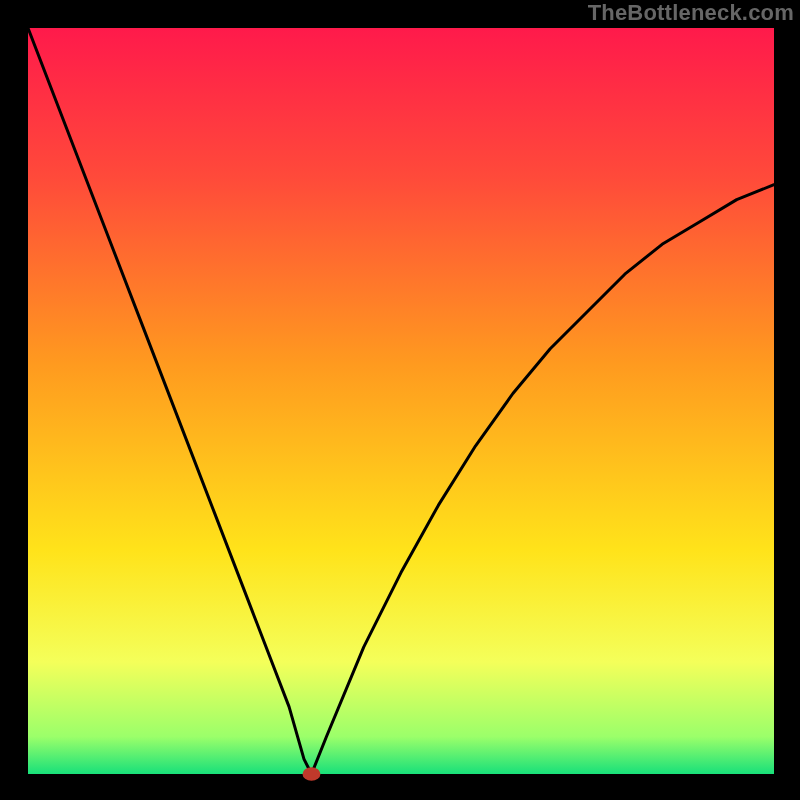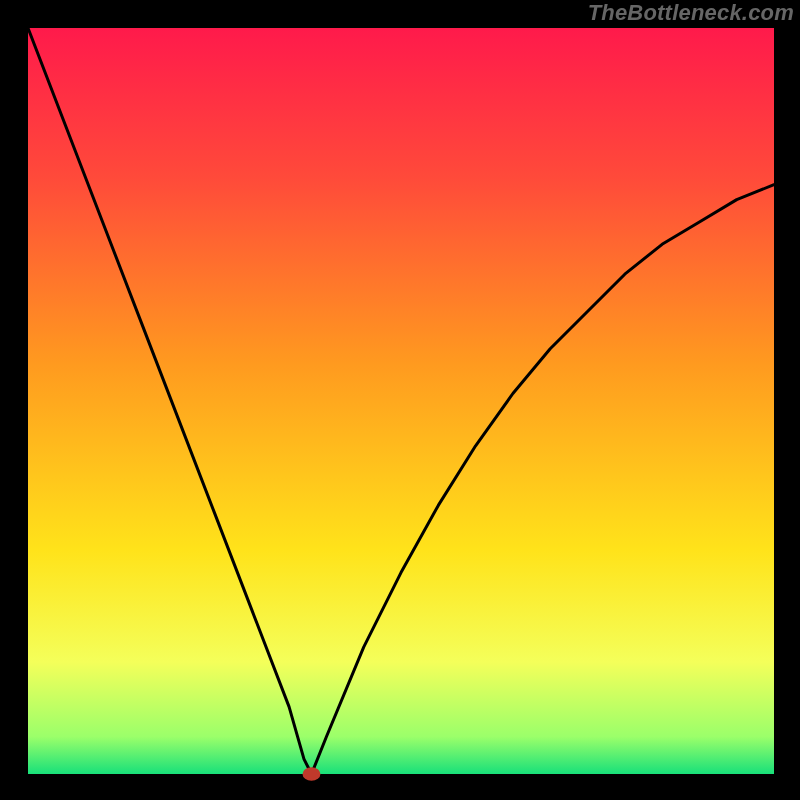--- a/index.html
+++ b/index.html
@@ -9,21 +9,20 @@
     height: 800px;
     overflow: hidden;
     background: #000;
     font-family: Arial, Helvetica, sans-serif;
   }
   .frame {
     position: relative;
     width: 800px;
     height: 692px;
     background: #000;
-    font-style: italic;
   }
   .attribution {
     position: absolute;
     top: 0;
     right: 6px;
     font-size: 22px;
     font-weight: bold;
     color: #666;
     letter-spacing: 0.2px;
     user-select: none;

